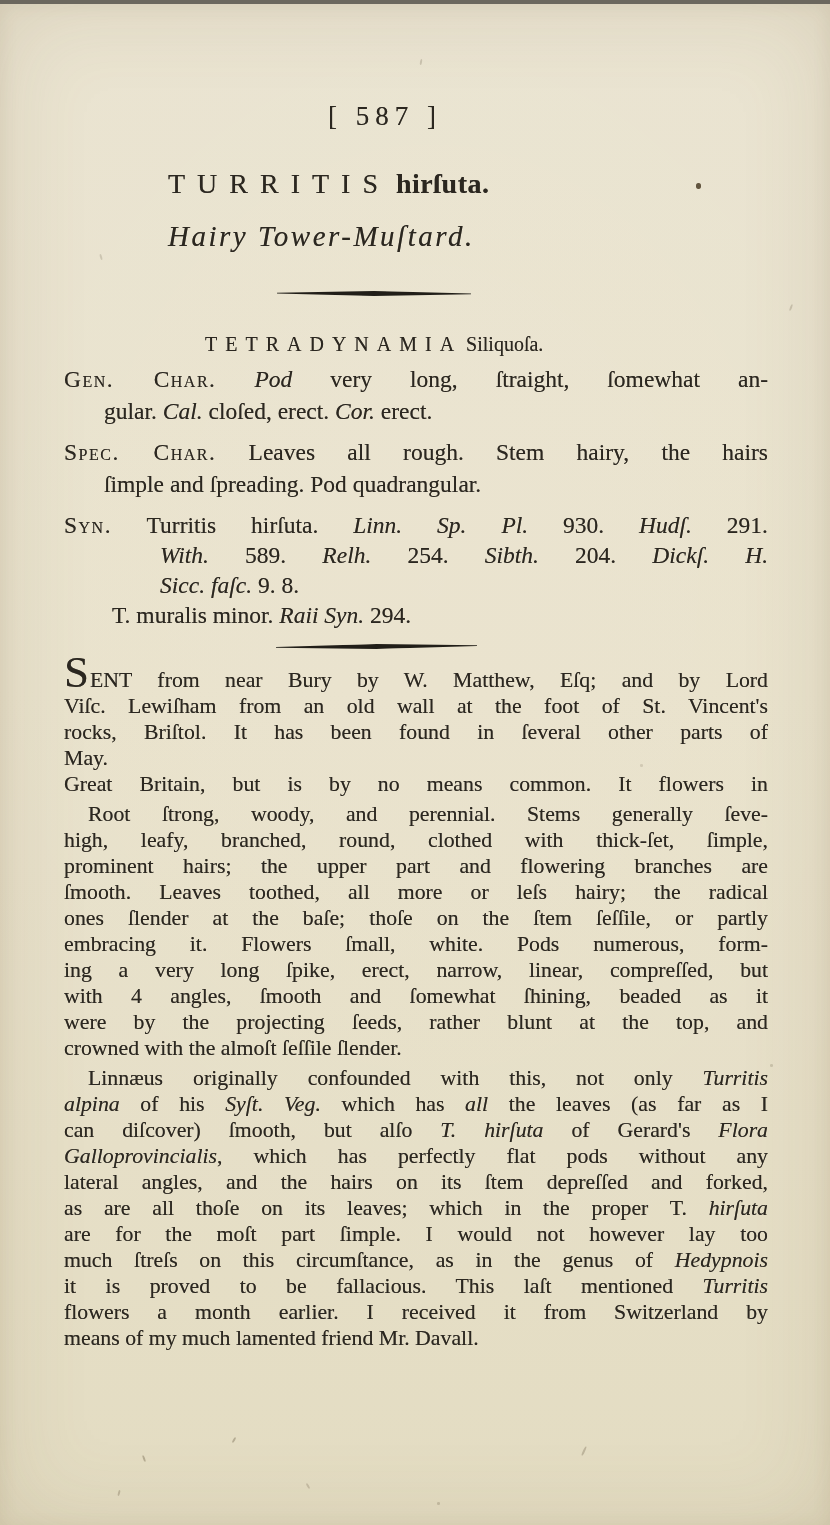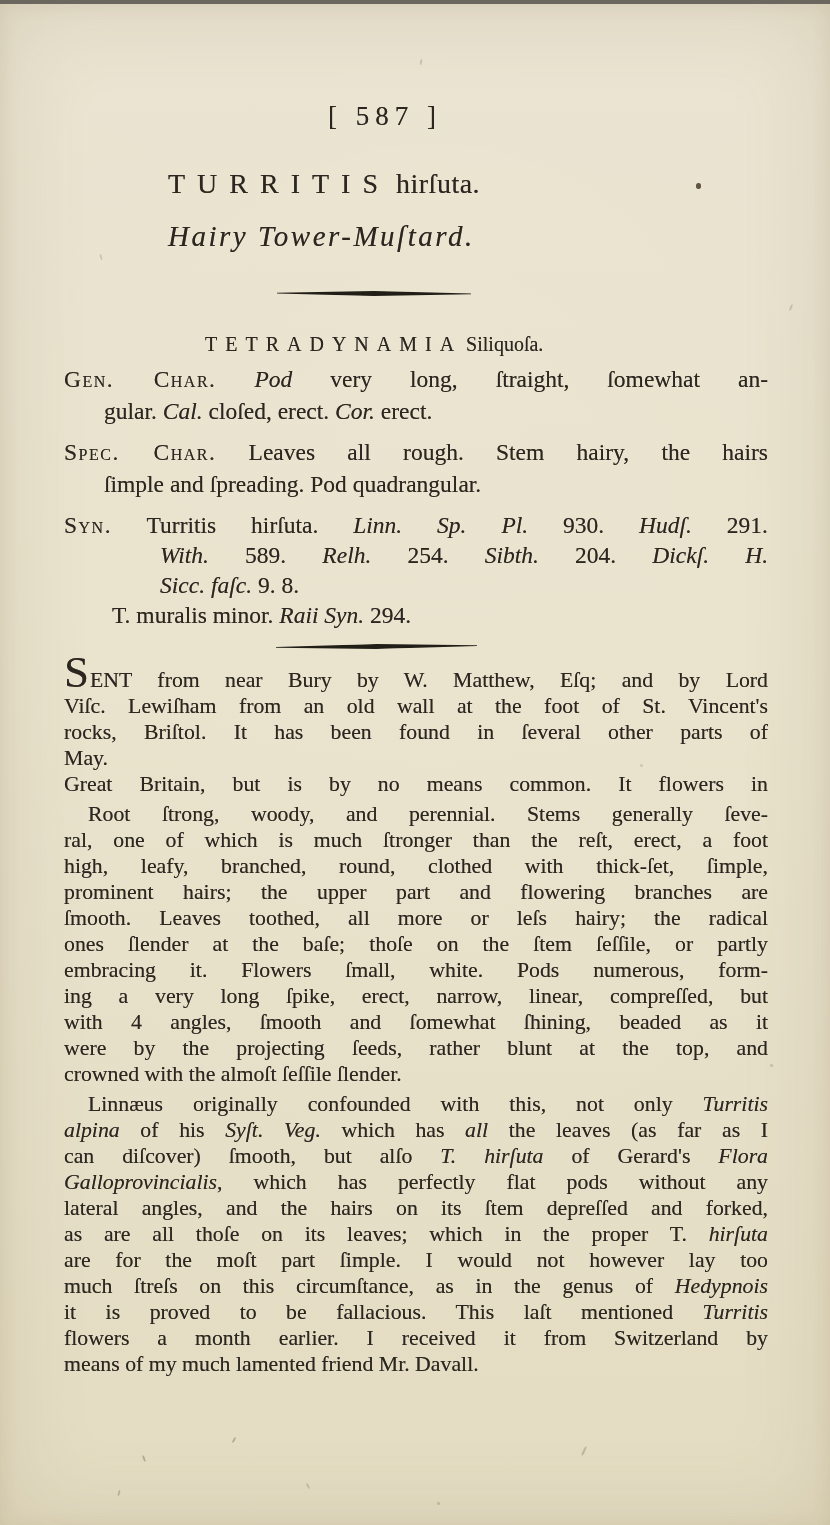--- a/index.html
+++ b/index.html
@@ -15,21 +15,21 @@
     color:#2b2720;
     overflow:hidden;
   }
   .ink{ text-shadow:0 0 0.5px rgba(43,39,32,0.55); }
 
   
   .pageno{ position:absolute; top:97px; left:0; width:770px; text-align:center;
            font-size:27px; letter-spacing:6px; }
   .title{ position:absolute; top:164px; left:168px; font-size:28px; white-space:nowrap; }
   .title .genus{ letter-spacing:12px; }
-  .title .species{ margin-left:6px; letter-spacing:0.5px; }
+  .title .species{ margin-left:6px; letter-spacing:0.5px;font-weight:bold; }
   .subtitle{ position:absolute; top:216px; left:168px; font-size:29px; font-style:italic;
              letter-spacing:2.5px; white-space:nowrap;text-align:center; }
   .classline{ position:absolute; top:329px; left:205px; font-size:20px; 
               white-space:nowrap;text-align:right; }
   .classline .caps{ letter-spacing:8px; }
   .classline .ord{ margin-left:4px; }
 
   
   .rule{ position:absolute; height:5px; background:#211e18;
          clip-path:polygon(0 42%,50% 0,100% 42%,100% 58%,50% 100%,0 58%); }
@@ -95,21 +95,20 @@
   <div class="bodytext">
       <div class="para body">
         <div class="line just"><span class="init">S</span>ENT from near Bury by W. Matthew, Eſq; and by Lord</div>
         <div class="line just">Viſc. Lewiſham from an old wall at the foot of St. Vincent's</div>
         <div class="line just">rocks, Briſtol.  It has been found in ſeveral other parts of</div>
         <div class="line">May.</div>
         <div class="line just">Great Britain, but is by no means common.  It flowers in</div>
       </div>
       <div class="para body">
         <div class="line just" style="padding-left: 24px;">Root ſtrong, woody, and perennial.  Stems generally ſeve-</div>
-        <div class="line just">ral, one of which is much ſtronger than the reſt, erect, a foot</div>
         <div class="line just">high, leafy, branched, round, clothed with thick-ſet, ſimple,</div>
         <div class="line just">prominent hairs; the upper part and flowering branches are</div>
         <div class="line just">ſmooth.  Leaves toothed, all more or leſs hairy; the radical</div>
         <div class="line just">ones ſlender at the baſe; thoſe on the ſtem ſeſſile, or partly</div>
         <div class="line just">embracing it.  Flowers ſmall, white.  Pods numerous, form-</div>
         <div class="line just">ing a very long ſpike, erect, narrow, linear, compreſſed, but</div>
         <div class="line just">with 4 angles, ſmooth and ſomewhat ſhining, beaded as it</div>
         <div class="line just">were by the projecting ſeeds, rather blunt at the top, and</div>
         <div class="line">crowned with the almoſt ſeſſile ſlender.</div>
       </div>

